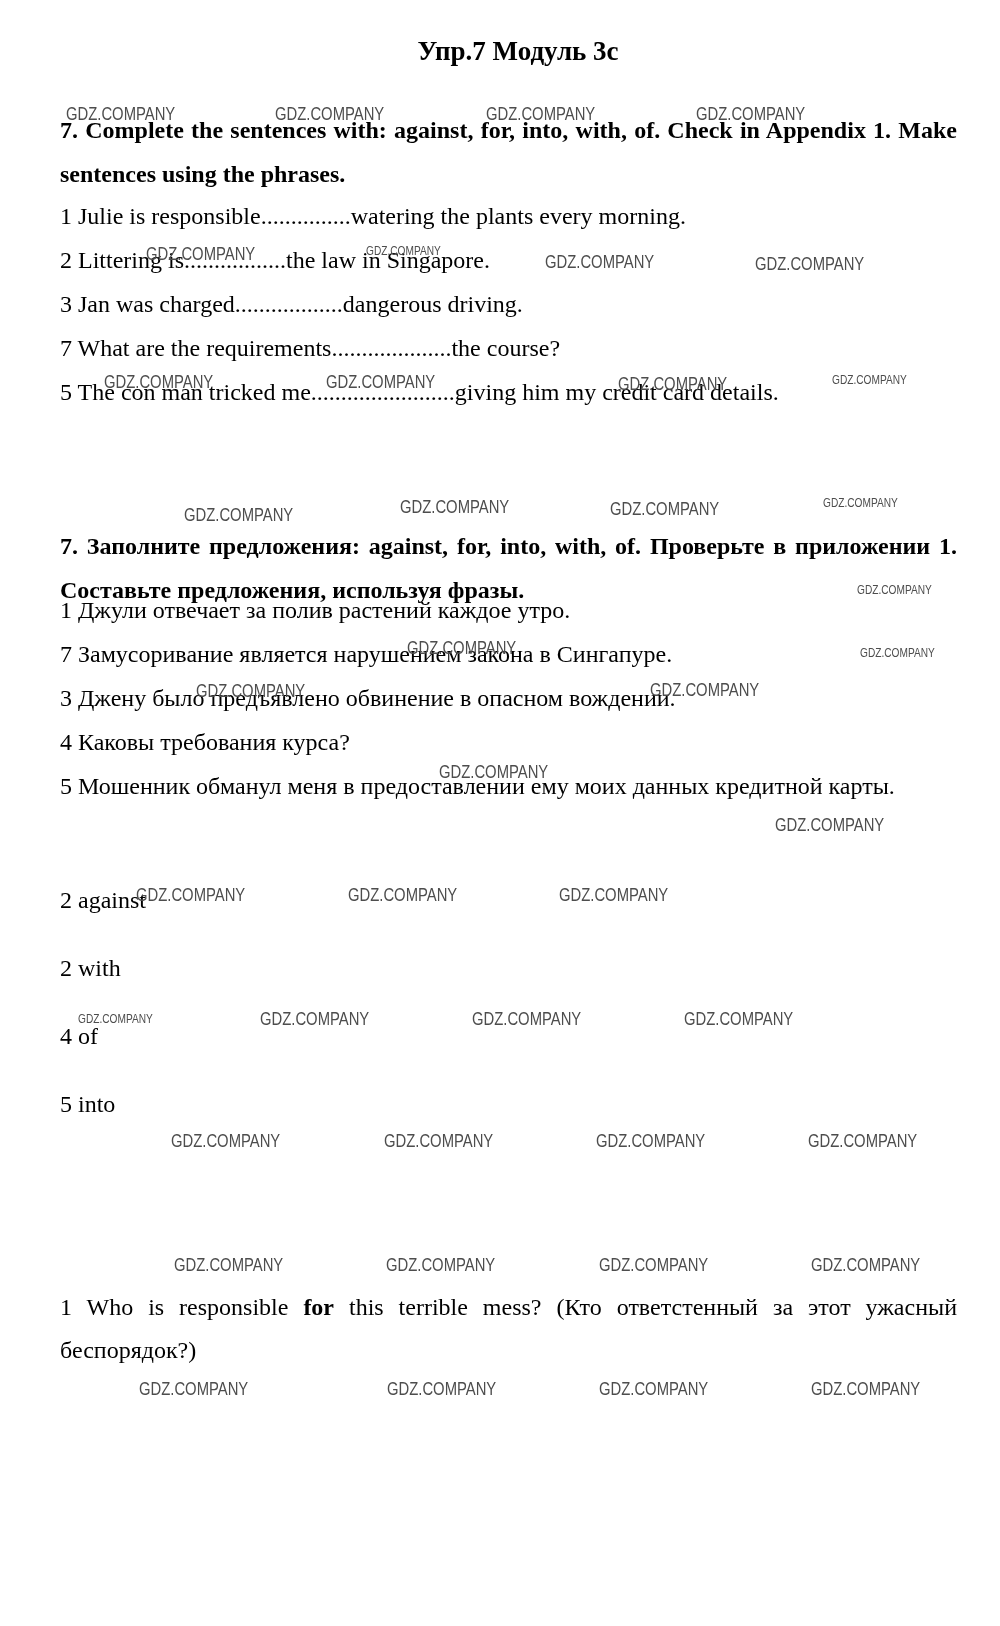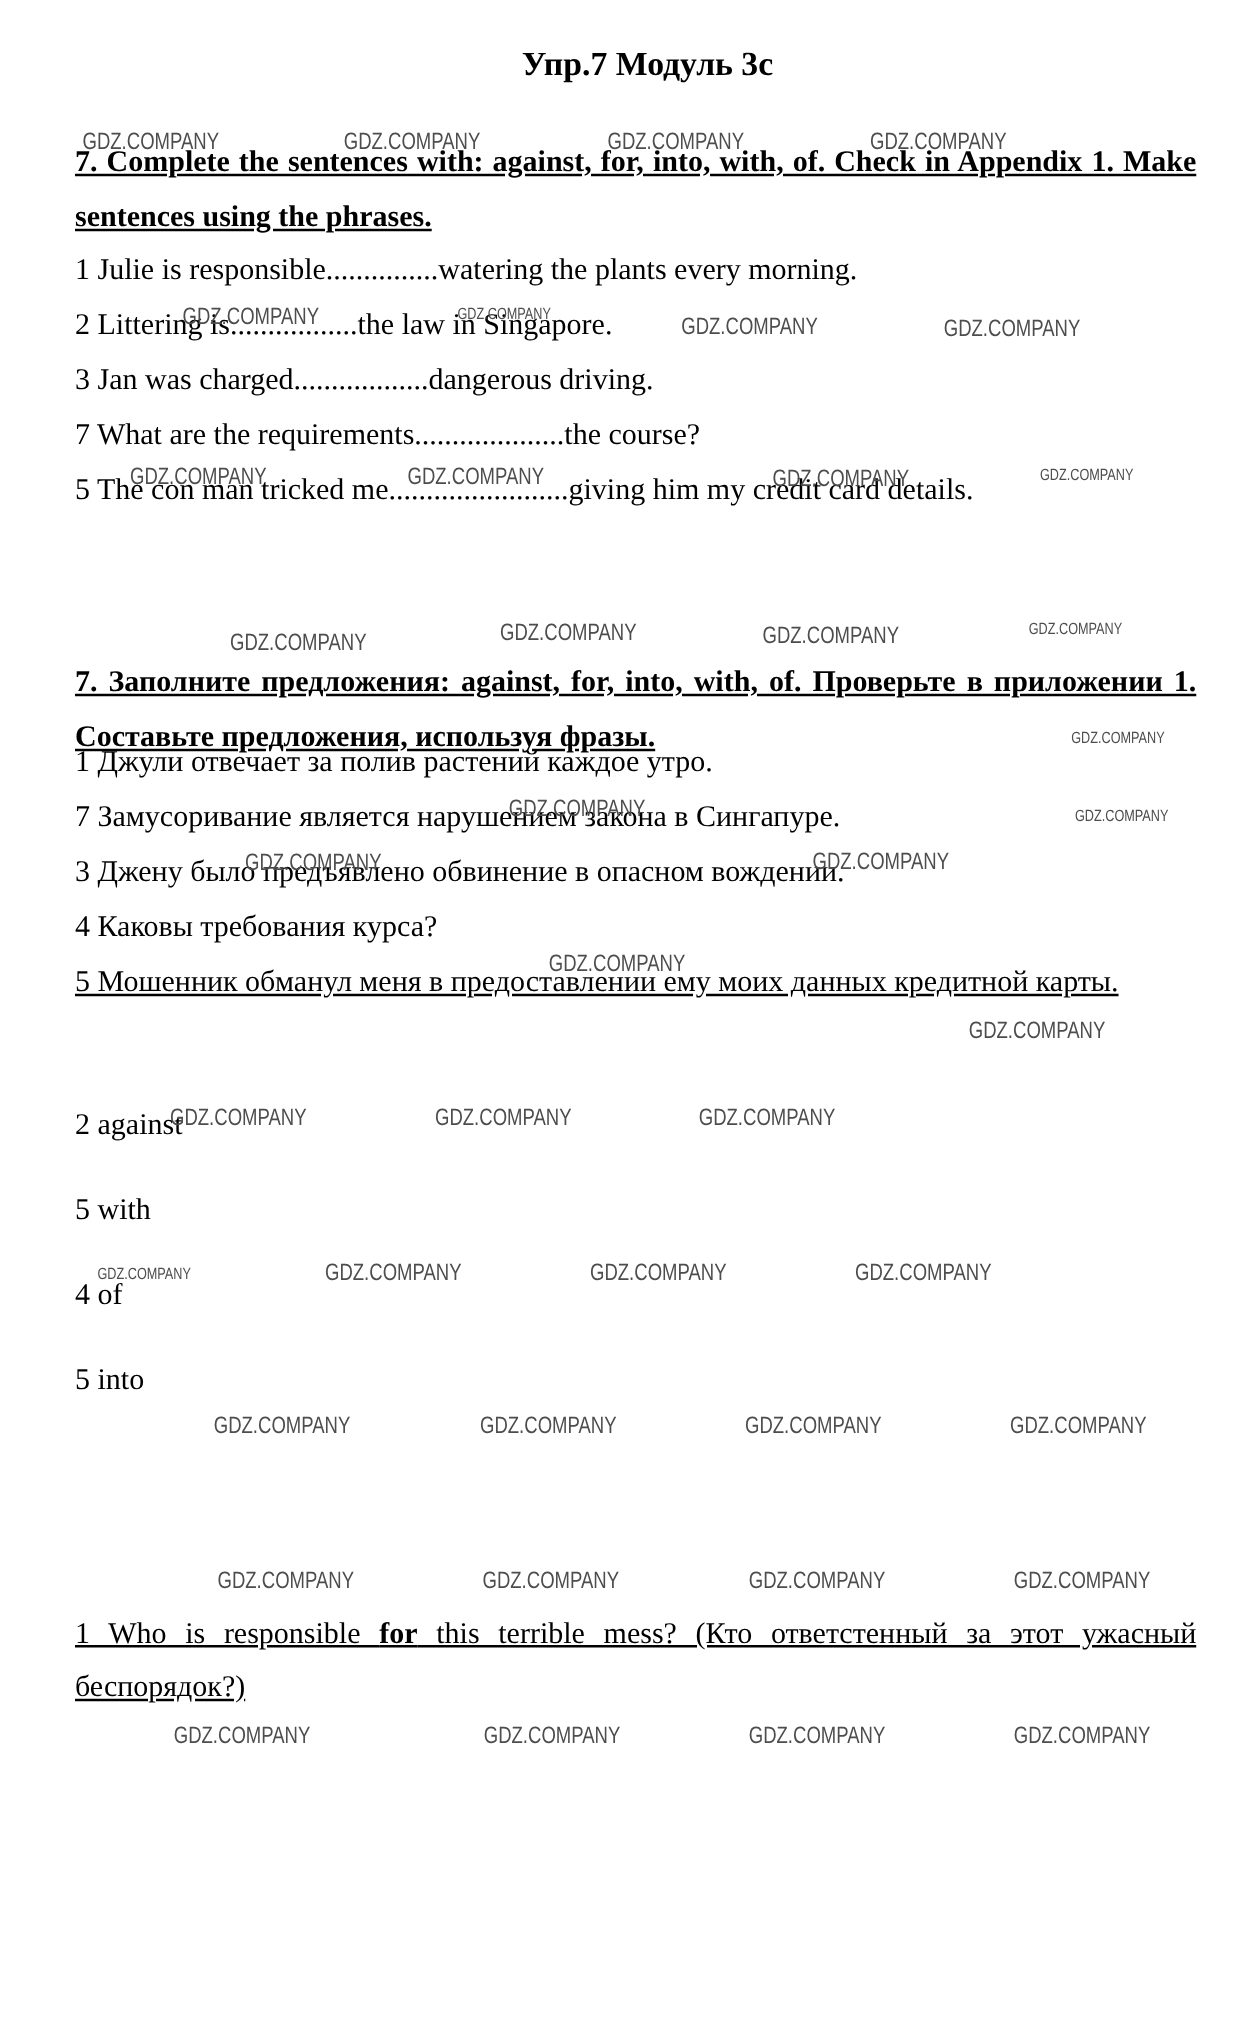--- a/index.html
+++ b/index.html
@@ -25,21 +25,21 @@
   }
   .block {
     position: absolute;
     left: 42px;
     width: 897px;
     font-size: 24px;
     line-height: 44px;
   }
   .block p { margin: 0; }
   .bold { font-weight: bold; }
-  .justify { text-align: justify; text-decoration: underline; }
+  .justify { text-align: justify; }
   .eng-heading { top: 108px; }
   .eng-list    { top: 194px; }
   .rus-heading { top: 524px; }
   .rus-list    { top: 588px; width: 855px; }
   .answers     { top: 866px; line-height: 68px; }
   .example-1   { top: 1286px; line-height: 43px; }
   .example-2   { top: 1398px; line-height: 43px; }
   .wm {
     position: absolute;
     display: inline-block;
@@ -75,21 +75,21 @@
   <div class="block rus-list">
     <p>1 Джули отвечает за полив растений каждое утро.</p>
     <p>7 Замусоривание является нарушением закона в Сингапуре.</p>
     <p>3 Джену было предъявлено обвинение в опасном вождении.</p>
     <p>4 Каковы требования курса?</p>
     <p class="justify">5 Мошенник обманул меня в предоставлении ему моих данных кредитной карты.</p>
   </div>
 
   <div class="block answers">
     <p>2 against</p>
-    <p>5 with</p>
+    <p>2 with</p>
     <p>4 of</p>
     <p>5 into</p>
   </div>
 
   <div class="block example example-1 justify"><span>1 Who is responsible </span><b>for</b><span> this terrible mess? (Кто ответстенный за этот ужасный беспорядок?)</span></div>
 
 
   <span class="wm" style="left:48px;top:103px">GDZ.COMPANY</span>
   <span class="wm" style="left:257px;top:103px">GDZ.COMPANY</span>
   <span class="wm" style="left:468px;top:103px">GDZ.COMPANY</span>

